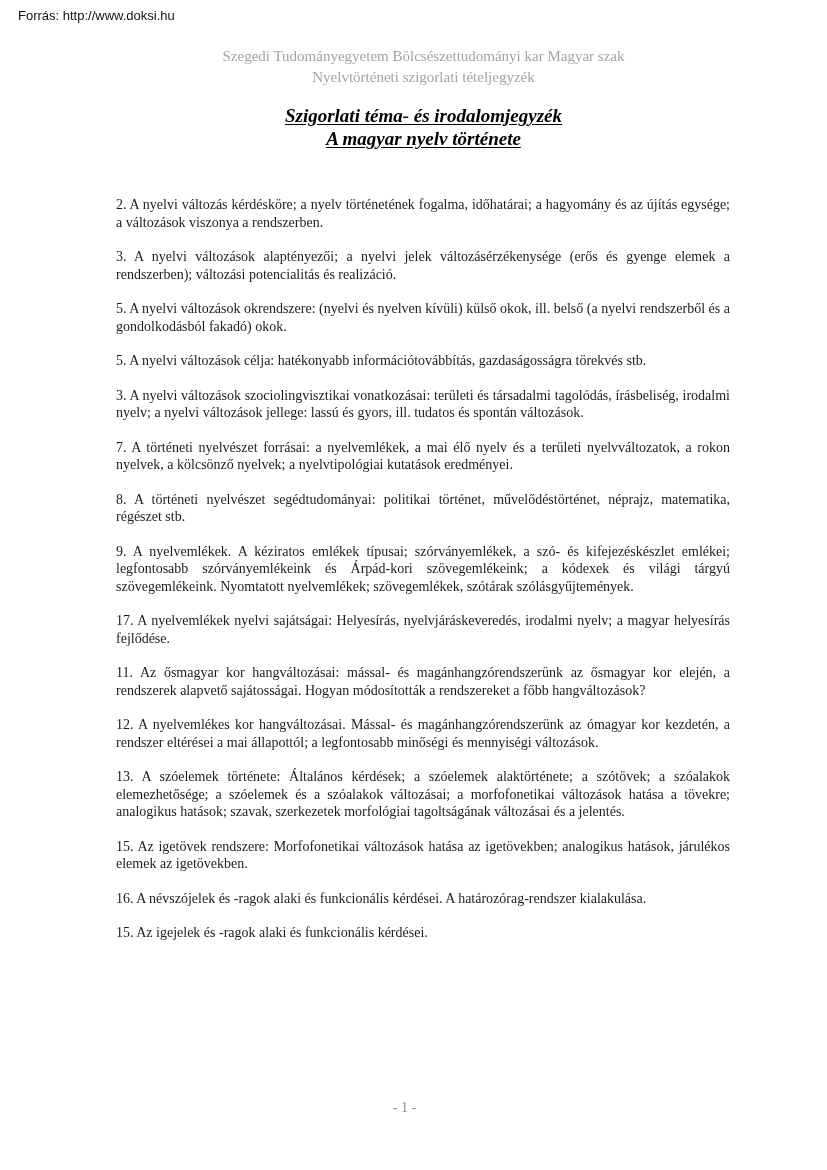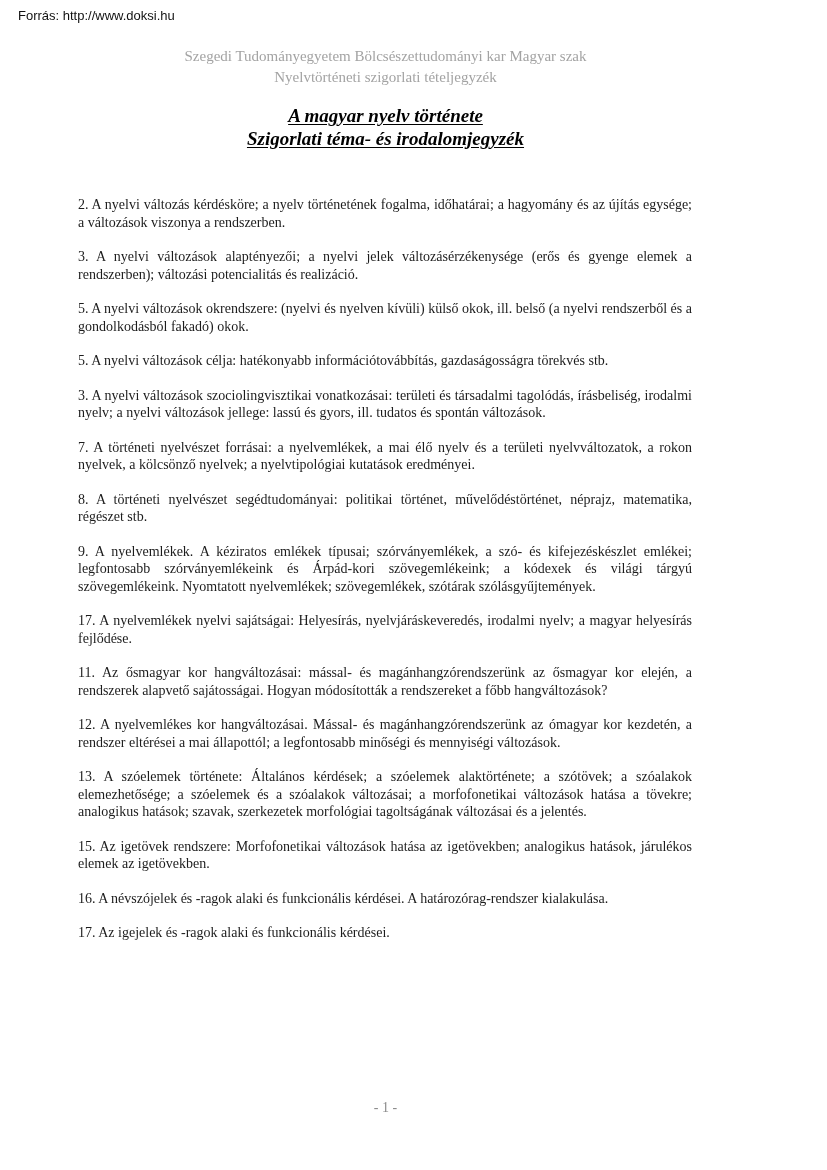--- a/index.html
+++ b/index.html
@@ -4,20 +4,21 @@
 <style>
   html, body { margin: 0; padding: 0; background: #ffffff; }
   .page {
     position: relative;
     width: 771px;
     height: 1170px;
     background: #ffffff;
     font-family: "Liberation Serif", serif;
     color: #1c1c1c;
     overflow: hidden;
+    padding-left: 38px;
   }
   .source {
     position: absolute;
     top: 8px;
     left: 18px;
     font-family: "Liberation Sans", sans-serif;
     font-size: 13px;
     color: #111111;
   }
   .subheader {
@@ -65,37 +66,37 @@
 <div class="page">
 
   <div class="source">Forrás: http://www.doksi.hu</div>
 
   <div class="subheader">
     <div>Szegedi Tudományegyetem Bölcsészettudományi kar Magyar szak</div>
     <div>Nyelvtörténeti szigorlati tételjegyzék</div>
   </div>
 
   <div class="doc-title">
+    <div class="title-line">Szigorlati téma- és irodalomjegyzék</div>
     <div class="title-line">A magyar nyelv története</div>
-    <div class="title-line">Szigorlati téma- és irodalomjegyzék</div>
   </div>
 
   <div class="topics">
     <p>2. A nyelvi változás kérdésköre; a nyelv történetének fogalma, időhatárai; a hagyomány és az újítás egysége; a változások viszonya a rendszerben.</p>
     <p>3. A nyelvi változások alaptényezői; a nyelvi jelek változásérzékenysége (erős és gyenge elemek a rendszerben); változási potencialitás és realizáció.</p>
     <p>5. A nyelvi változások okrendszere: (nyelvi és nyelven kívüli) külső okok, ill. belső (a nyelvi rendszerből és a gondolkodásból fakadó) okok.</p>
     <p>5. A nyelvi változások célja: hatékonyabb információtovábbítás, gazdaságosságra törekvés stb.</p>
     <p>3. A nyelvi változások szociolingvisztikai vonatkozásai: területi és társadalmi tagolódás, írásbeliség, irodalmi nyelv; a nyelvi változások jellege: lassú és gyors, ill. tudatos és spontán változások.</p>
     <p>7. A történeti nyelvészet forrásai: a nyelvemlékek, a mai élő nyelv és a területi nyelvváltozatok, a rokon nyelvek, a kölcsönző nyelvek; a nyelvtipológiai kutatások eredményei.</p>
     <p>8. A történeti nyelvészet segédtudományai: politikai történet, művelődéstörténet, néprajz, matematika, régészet stb.</p>
     <p>9. A nyelvemlékek. A kéziratos emlékek típusai; szórványemlékek, a szó- és kifejezéskészlet emlékei; legfontosabb szórványemlékeink és Árpád-kori szövegemlékeink; a kódexek és világi tárgyú szövegemlékeink. Nyomtatott nyelvemlékek; szövegemlékek, szótárak szólásgyűjtemények.</p>
     <p>17. A nyelvemlékek nyelvi sajátságai: Helyesírás, nyelvjáráskeveredés, irodalmi nyelv; a magyar helyesírás fejlődése.</p>
     <p>11. Az ősmagyar kor hangváltozásai: mással- és magánhangzórendszerünk az ősmagyar kor elején, a rendszerek alapvető sajátosságai. Hogyan módosították a rendszereket a főbb hangváltozások?</p>
     <p>12. A nyelvemlékes kor hangváltozásai. Mással- és magánhangzórendszerünk az ómagyar kor kezdetén, a rendszer eltérései a mai állapottól; a legfontosabb minőségi és mennyiségi változások.</p>
     <p>13. A szóelemek története: Általános kérdések; a szóelemek alaktörténete; a szótövek; a szóalakok elemezhetősége; a szóelemek és a szóalakok változásai; a morfofonetikai változások hatása a tövekre; analogikus hatások; szavak, szerkezetek morfológiai tagoltságának változásai és a jelentés.</p>
     <p>15. Az igetövek rendszere: Morfofonetikai változások hatása az igetövekben; analogikus hatások, járulékos elemek az igetövekben.</p>
     <p>16. A névszójelek és -ragok alaki és funkcionális kérdései. A határozórag-rendszer kialakulása.</p>
-    <p>17. Az igejelek és -ragok alaki és funkcionális kérdései.</p>
+    <p>15. Az igejelek és -ragok alaki és funkcionális kérdései.</p>
   </div>
 
   <div class="page-number">- 1 -</div>
 
 </div>
 
 </body></html>

